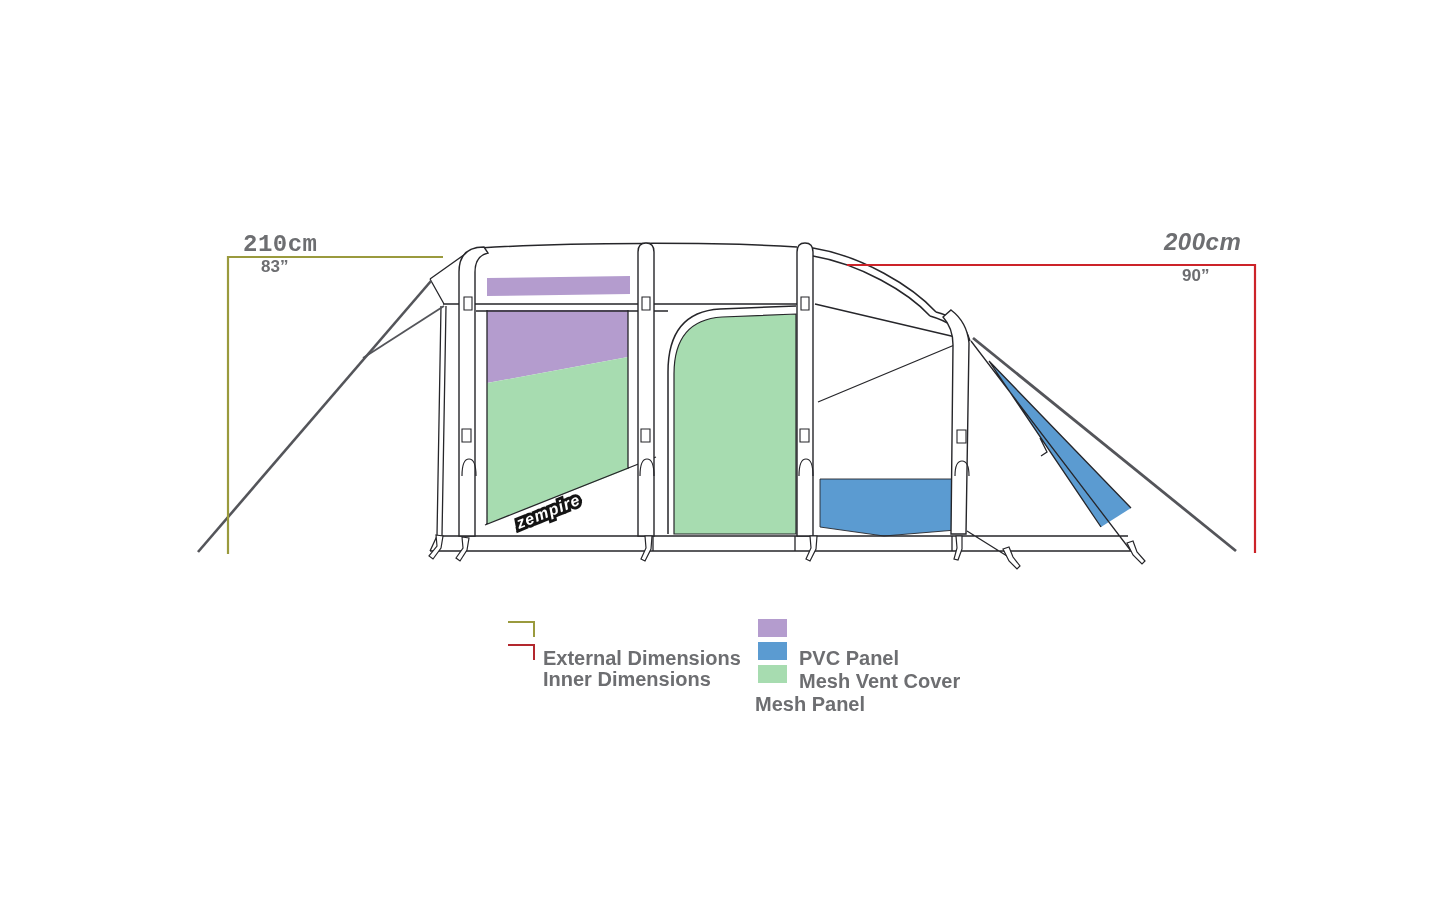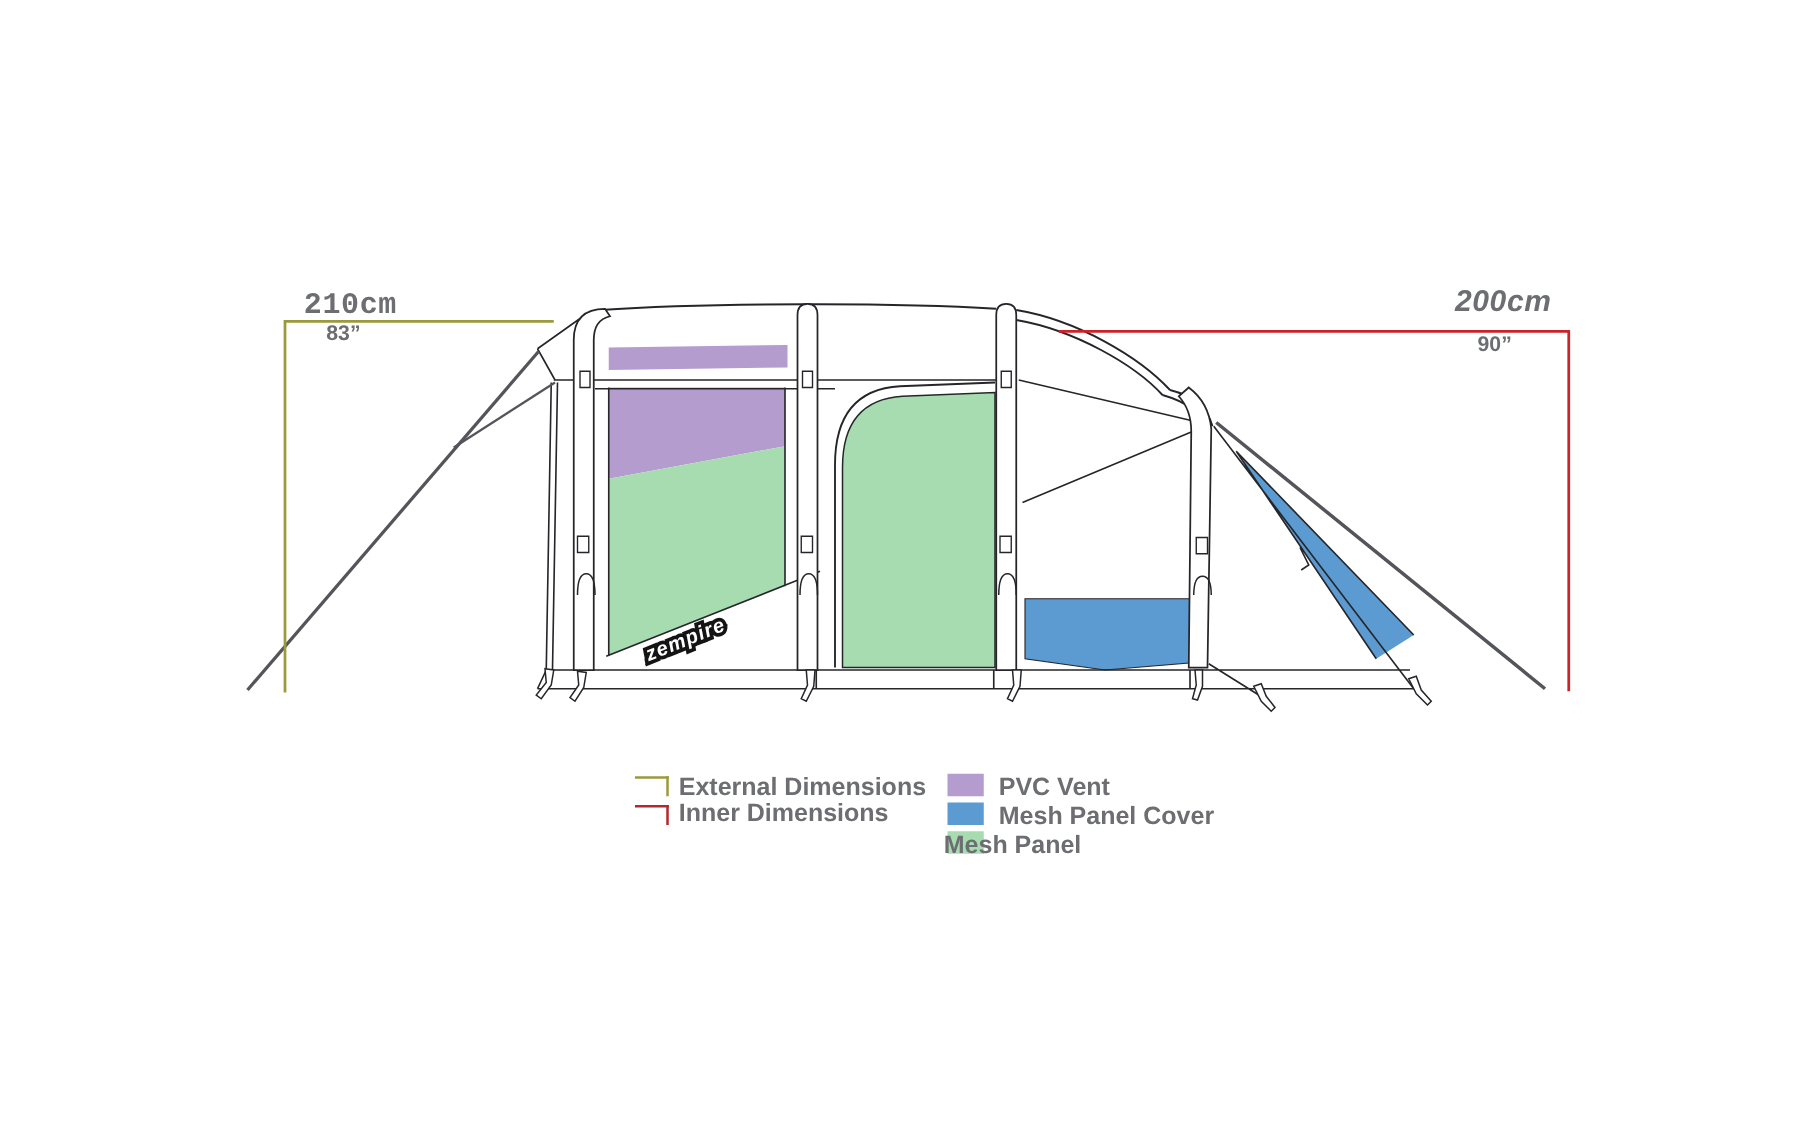--- a/index.html
+++ b/index.html
@@ -6,21 +6,21 @@
   .stage {
     position:relative; width:1445px; height:913px; background:#fff;
     overflow:hidden; font-family:"Liberation Sans", sans-serif;
   }
   svg { position:absolute; left:0; top:0; }
   .dim-label { position:absolute; font-weight:bold; white-space:nowrap; }
   .dim-metric { font-size:24px; letter-spacing:0.5px; }
   .dim-imperial { font-size:17px; }
   .corner-icon { position:absolute; width:25px; height:14px;
     border-top:2.5px solid; border-right:2.5px solid; }
-  .legend-text { position:absolute; font-size:20px; font-weight:bold; white-space:nowrap; }
+  .legend-text { position:absolute; font-size:20px; font-weight:bold; white-space:nowrap;margin-top:28px; }
   .swatch { position:absolute; width:29px; height:18px; }
   .logo-text { font:italic bold 16px "Liberation Sans",sans-serif;
     fill:#ffffff; stroke:#141414; stroke-width:6px; paint-order:stroke; letter-spacing:1px; }
 </style>
 </head>
 <body>
 
 <div class="stage" style="color: rgb(109, 110, 113);">
 
   <svg viewBox="0 0 1445 913" width="1445" height="913">
@@ -108,22 +108,22 @@
   <div class="dim-label dim-imperial" style="left:1182px; top:266px;">90”</div>
 
   <div>
     <span class="corner-icon" style="left: 508px; top: 621px; border-color: rgb(154, 154, 61);"></span>
     <span class="legend-text" style="left:543px; top:619px;">External Dimensions</span>
 
     <span class="corner-icon" style="left: 508px; top: 644px; border-color: rgb(179, 40, 46);"></span>
     <span class="legend-text" style="left:543px; top:640px;">Inner Dimensions</span>
 
     <span class="swatch" style="left: 758px; top: 619px; background: rgb(180, 156, 206);"></span>
-    <span class="legend-text" style="left:799px; top:619px;">PVC Vent</span>
+    <span class="legend-text" style="left:799px; top:619px;">PVC Panel</span>
 
     <span class="swatch" style="left: 758px; top: 642px; background: rgb(91, 155, 209);"></span>
-    <span class="legend-text" style="left:799px; top:642px;">Mesh Panel Cover</span>
+    <span class="legend-text" style="left:799px; top:642px;">Mesh Vent Cover</span>
 
     <span class="swatch" style="left: 758px; top: 665px; background: rgb(167, 220, 176);"></span>
     <span class="legend-text" style="left:755px; top:665px;">Mesh Panel</span>
   </div>
 
 </div>
 
 </body></html>

